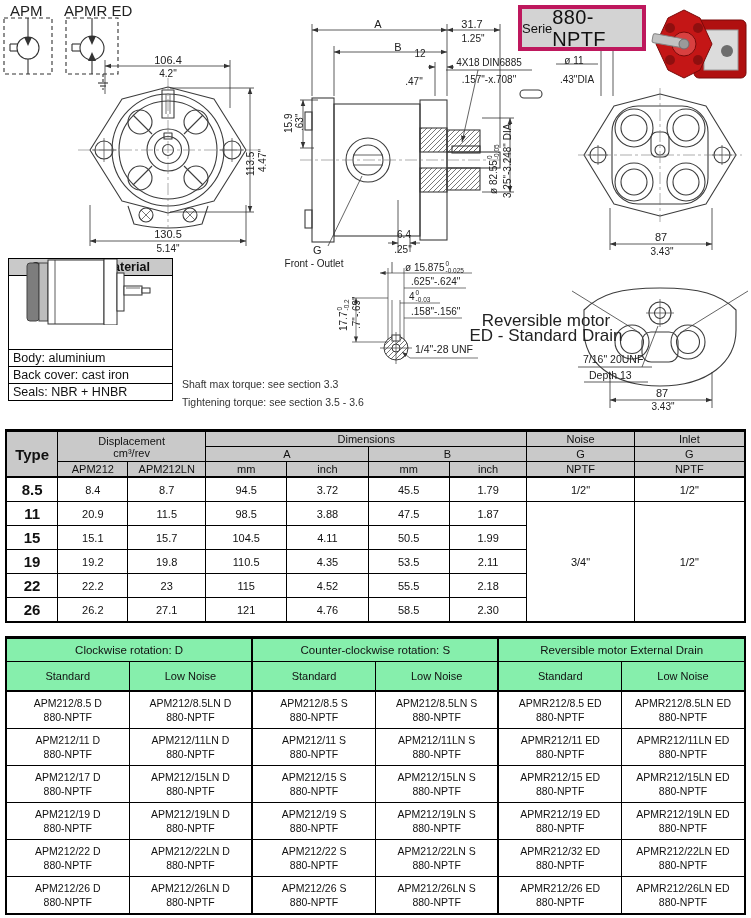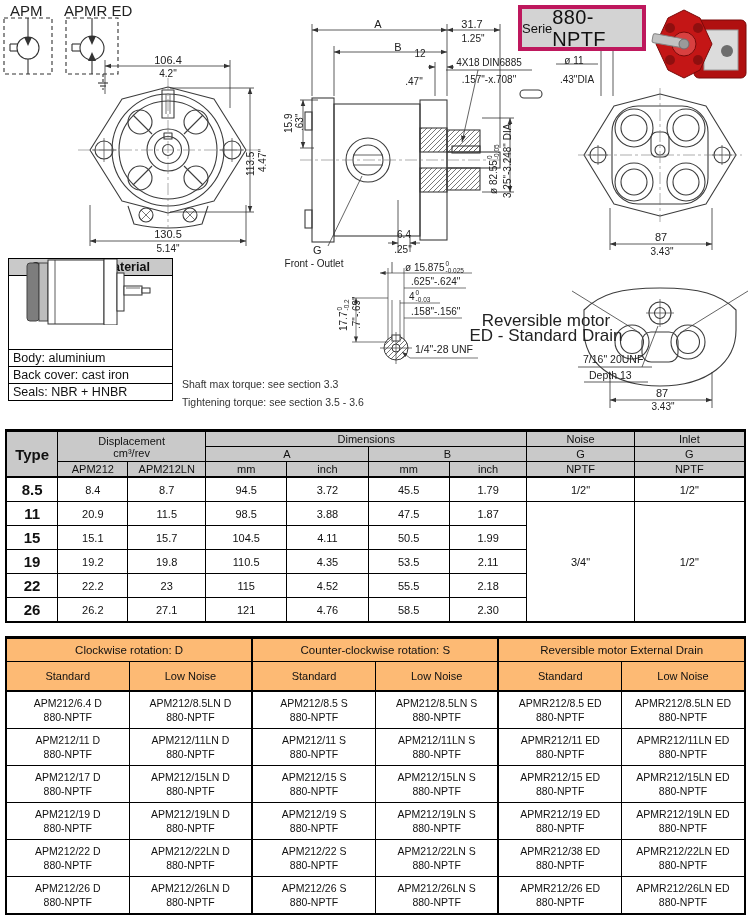--- a/index.html
+++ b/index.html
@@ -33,21 +33,21 @@
   .t1{border:2px solid #000;border-top:3px solid #000}
   .t1 th,.t1 td{border:1px solid #000;text-align:center;padding:1px 0;font-weight:normal}
   .t1 thead th{background:#c9c9c9;font-size:11px}
   .t1 thead{border-bottom:2px solid #000}
   .t1 .typec{font-weight:bold;font-size:15px}
   .t1 tbody td,.t1 tbody th{font-size:11px;height:21px}
   .t1 tbody th{border:1px solid #000}
 
   .t2{margin-top:13px;border:2px solid #000;border-top:3px solid #000}
   .t2 th,.t2 td{border:1px solid #000;text-align:center}
-  .t2 thead th{background:#fdba74;font-weight:normal}
+  .t2 thead th{background:#86efac;font-weight:normal}
   .t2 thead{border-bottom:2px solid #000}
   .t2 .grp{font-size:11.5px;height:20px}
   .t2 .sub{font-size:11px;height:26px}
   .t2 tbody td{font-size:10.5px;height:32px;line-height:1.35;padding:2px 0}
   .gsep{border-left:2px solid #000 !important}
 </style>
 </head>
 <body>
 
 <div class="drawings">
@@ -503,21 +503,21 @@
       <th class="sub">Low Noise</th>
       <th class="sub gsep">Standard</th>
       <th class="sub">Low Noise</th>
       <th class="sub gsep">Standard</th>
       <th class="sub">Low Noise</th>
     </tr>
   </thead>
   <tbody>
     <tr>
       <td>
-          <div>APM212/6.4 D</div>
+          <div>APM212/8.5 D</div>
           <div>880-NPTF</div>
         </td>
       <td>
           <div>APM212/8.5LN D</div>
           <div>880-NPTF</div>
         </td>
       <td class="gsep">
           <div>APM212/8.5 S</div>
           <div>880-NPTF</div>
         </td>
@@ -623,21 +623,21 @@
         </td>
       <td class="gsep">
           <div>APM212/22 S</div>
           <div>880-NPTF</div>
         </td>
       <td>
           <div>APM212/22LN S</div>
           <div>880-NPTF</div>
         </td>
       <td class="gsep">
-          <div>APMR212/38 ED</div>
+          <div>APMR212/32 ED</div>
           <div>880-NPTF</div>
         </td>
       <td>
           <div>APMR212/22LN ED</div>
           <div>880-NPTF</div>
         </td>
     </tr>
     <tr>
       <td>
           <div>APM212/26 D</div>

